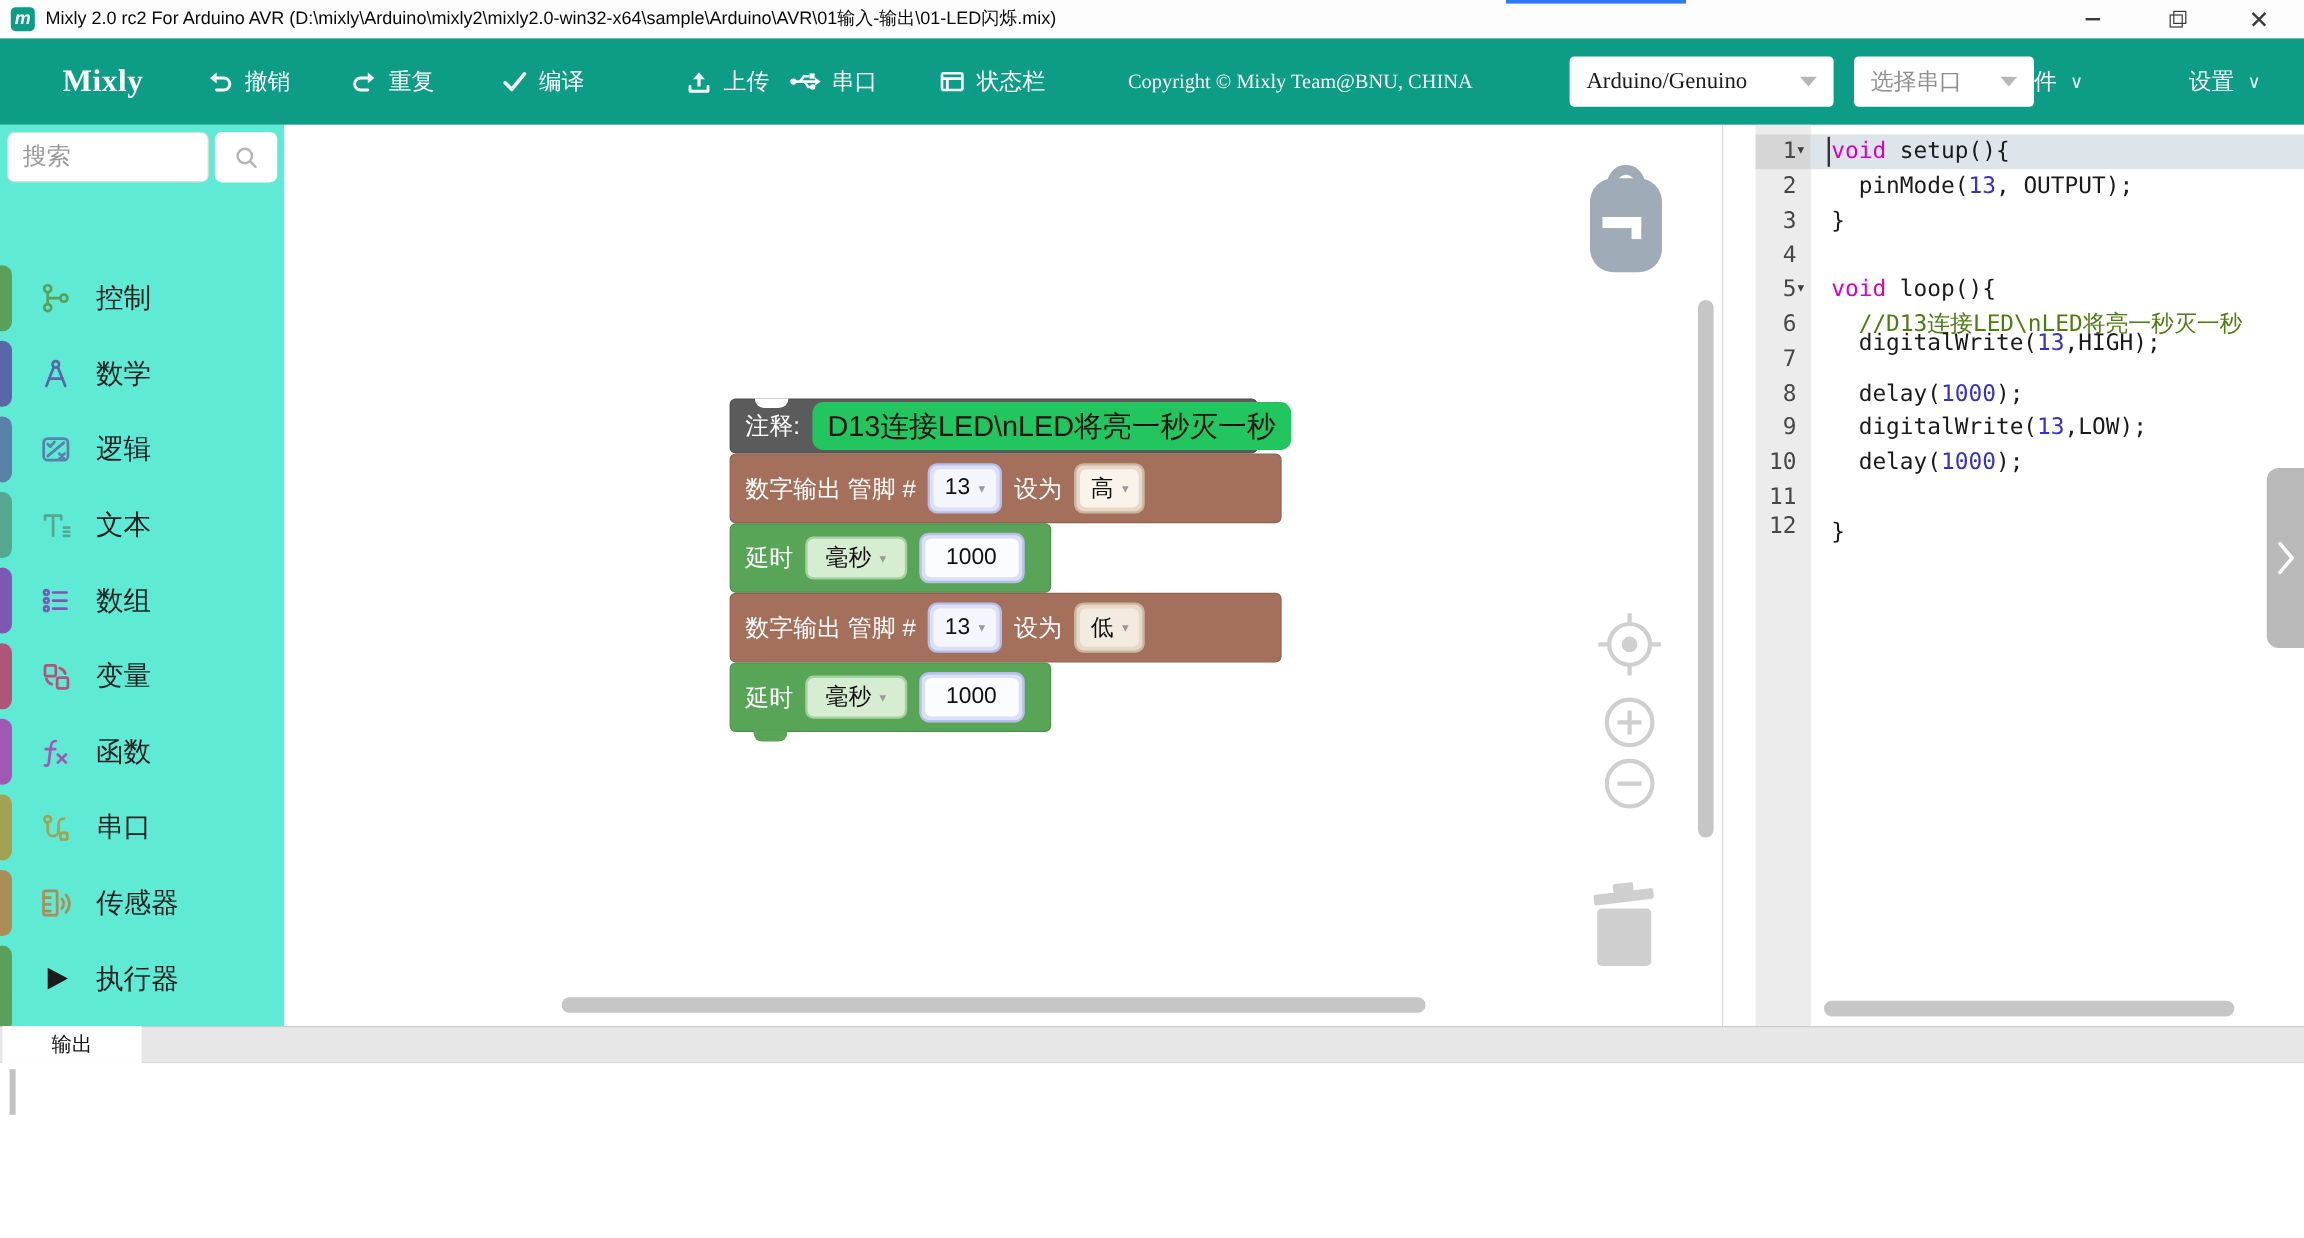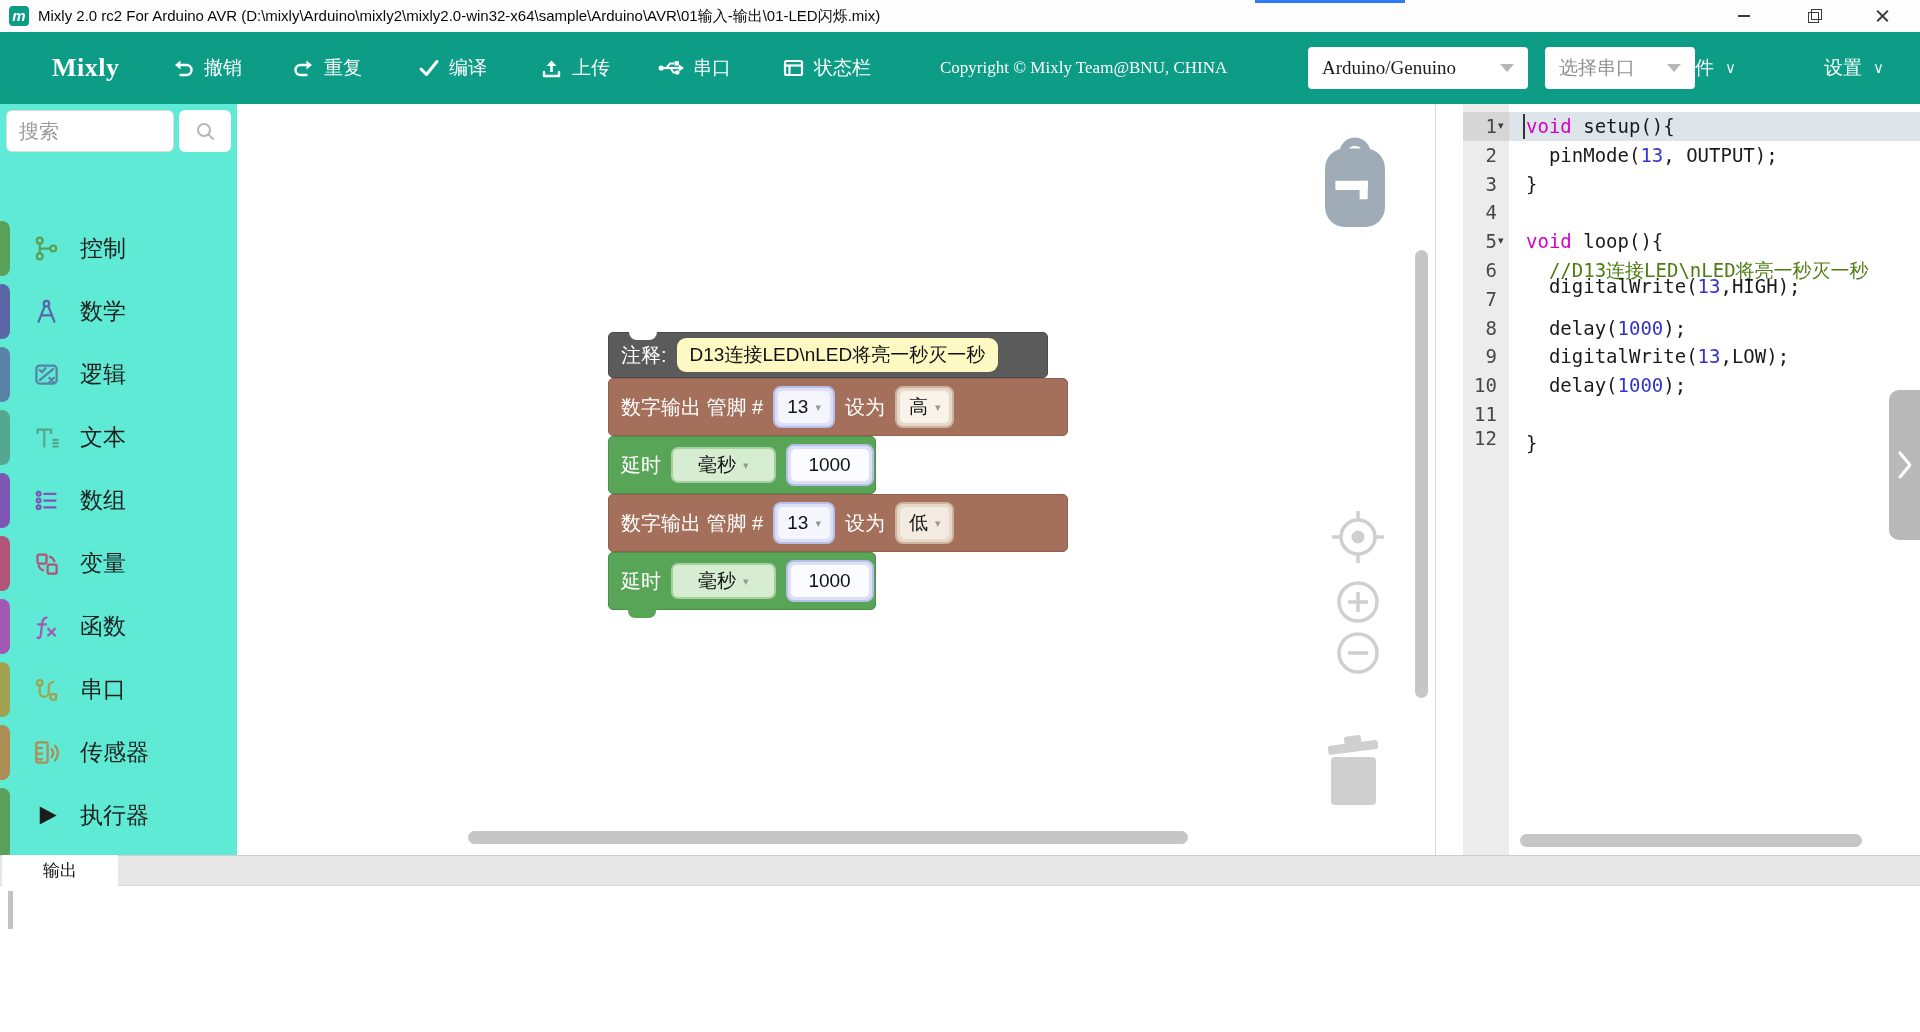--- a/index.html
+++ b/index.html
@@ -21,21 +21,21 @@
   #btn-close::before,#btn-close::after{content:"";position:absolute;left:16px;top:15px;width:15px;height:1.8px;background:#3a3a3a;}
   #btn-close::before{transform:rotate(45deg);} #btn-close::after{transform:rotate(-45deg);}
 
   
   #toolbar{position:absolute;left:0;top:32px;width:1920px;height:72px;background:#0d9c86;font-family:Liberation Serif, serif;}
   .tb-item{position:absolute;top:0;height:72px;display:flex;align-items:center;gap:9px;
            color:#fff;font-size:19px;cursor:pointer;white-space:nowrap;}
   .tb-static{cursor:default;}
   #tb-brand{left:52px;font-size:26px;font-weight:bold;letter-spacing:.5px;}
   #tb-undo{left:172px;} #tb-redo{left:292px;} #tb-compile{left:418px;}
-  #tb-upload{left:540px;} #tb-serial{left:658px;} #tb-status{left:782px;}
+  #tb-upload{left:571px;} #tb-serial{left:658px;} #tb-status{left:782px;}
   #tb-copyright{left:940px;font-size:17px;}
   .tb-dd{position:absolute;top:15px;height:42px;background:#fff;border-radius:4px;display:flex;
          align-items:center;justify-content:space-between;padding:0 14px;cursor:pointer;box-sizing:border-box;}
   #dd-board{left:1308px;width:220px;font-size:19px;color:#1a1a1a;}
   #dd-port{left:1545px;width:150px;font-size:19px;color:#8f8f8f;}
   .dd-caret{width:0;height:0;border-left:7px solid transparent;border-right:7px solid transparent;
             border-top:8px solid #b7b7b7;margin-left:10px;}
   #tb-file{left:1676px;} #tb-settings{left:1824px;}
   .menu-caret{font-size:15px;opacity:.9;margin-left:2px;}
   .tbicon{flex:0 0 auto;}
@@ -66,29 +66,29 @@
   #workspace{position:absolute;left:237px;top:104px;width:1198px;height:751px;background:#fff;overflow:hidden;}
   .block{position:absolute;display:flex;align-items:center;gap:10px;padding:0 12px;box-sizing:border-box;
          border-radius:5px;color:#fff;font-size:20px;cursor:grab;white-space:nowrap;}
   #blk-comment{left:371px;top:228px;width:440px;height:46px;background:#5b5b5b;border:1px solid #4a4a4a;}
   #blk-comment .cnotch{position:absolute;left:20px;top:-1px;width:28px;height:8px;background:#fff;border-radius:0 0 8px 8px;}
   #blk-dw1{left:371px;top:274px;width:460px;height:58px;background:#a5705b;border:1px solid #90614e;}
   #blk-delay1{left:371px;top:332px;width:268px;height:58px;background:#58a558;border:1px solid #4b8f4b;}
   #blk-dw2{left:371px;top:390px;width:460px;height:58px;background:#a5705b;border:1px solid #90614e;}
   #blk-delay2{left:371px;top:448px;width:268px;height:58px;background:#58a558;border:1px solid #4b8f4b;}
   #blk-tab{left:391px;top:505px;width:28px;height:9px;background:#58a558;border-radius:0 0 7px 7px;position:absolute;}
-  .cfield{background:#fef9c3;border-radius:9px;color:#111;font-size:19px;padding:4px 13px;cursor:text;}
+  .cfield{background:#22c55e;border-radius:9px;color:#111;font-size:24px;padding:4px 13px;cursor:text;}
   .sock{border-radius:8px;padding:3px;display:flex;cursor:pointer;}
   .sock-lav{background:#dbe0f6;border:2px solid #b7bfe8;}
   .sock-tan{background:#e7d8c9;border:2px solid #cbb59f;}
   .fld{border-radius:5px;display:flex;align-items:center;gap:7px;color:#111;font-size:19px;padding:2px 9px;min-height:28px;}
   .fld-lav{background:#f4f5fd;} .fld-tan{background:#faf3ea;} .fld-tan2{background:#f3ebe0;}
   .fld-num{background:#fbfcff;min-width:60px;justify-content:center;}
   .dd-green{background:#d7edd1;border:2px solid #a6d0a0;border-radius:7px;display:flex;align-items:center;
-            gap:7px;color:#111;font-size:19px;padding:3px 25px;cursor:pointer;}
+            gap:7px;color:#111;font-size:19px;padding:3px 15px;cursor:pointer;}
   .fcaret{font-size:11px;color:#999;}
 
   #ws-backpack{left:1081px;top:33px;position:absolute;cursor:pointer;}
   #ws-target{left:1092px;top:404px;position:absolute;cursor:pointer;}
   #ws-zoomin{left:1099px;top:476px;position:absolute;cursor:pointer;}
   #ws-zoomout{left:1099px;top:527px;position:absolute;cursor:pointer;}
   #ws-trash{left:1083px;top:629px;position:absolute;cursor:pointer;}
   #ws-vscroll{left:1178px;top:146px;width:13px;height:448px;background:#c6c6c6;border-radius:7px;position:absolute;cursor:pointer;}
   #ws-hscroll{left:231px;top:727px;width:720px;height:13px;background:#c6c6c6;border-radius:7px;position:absolute;cursor:pointer;}
 

